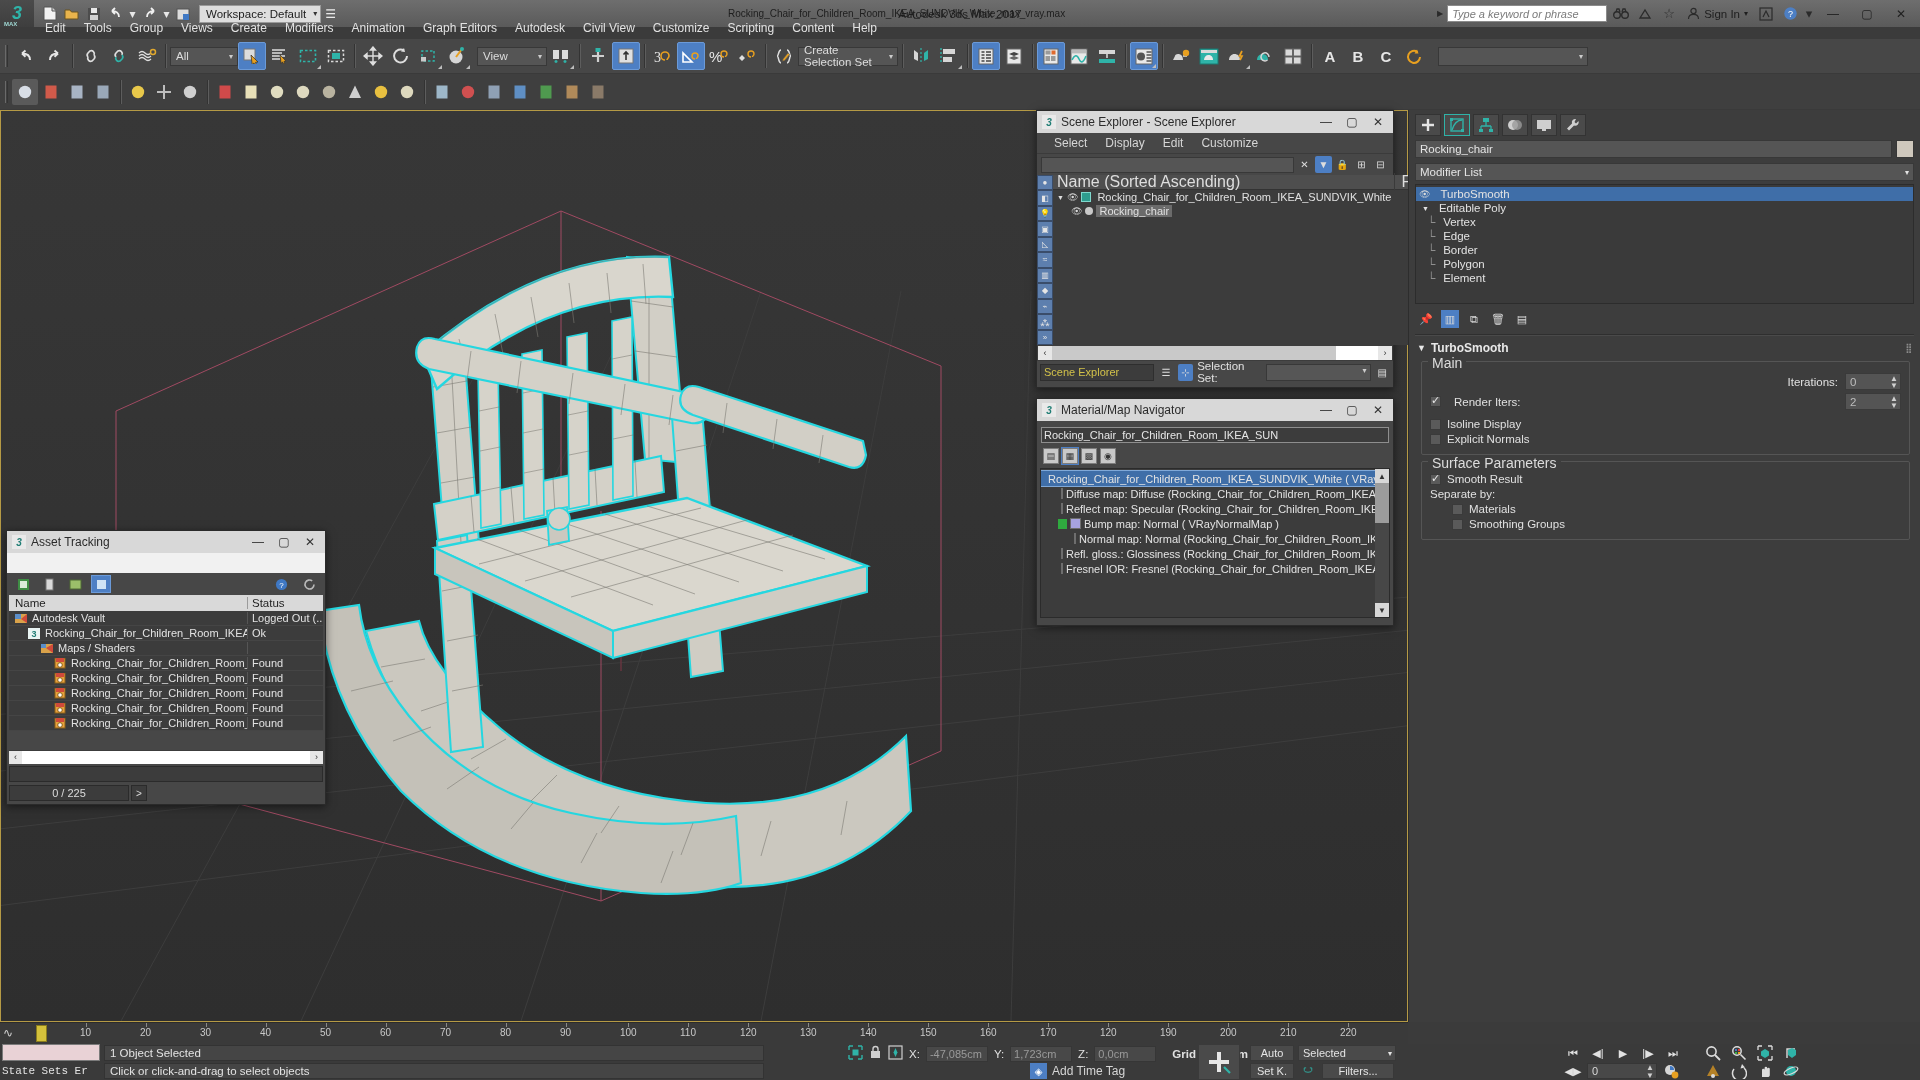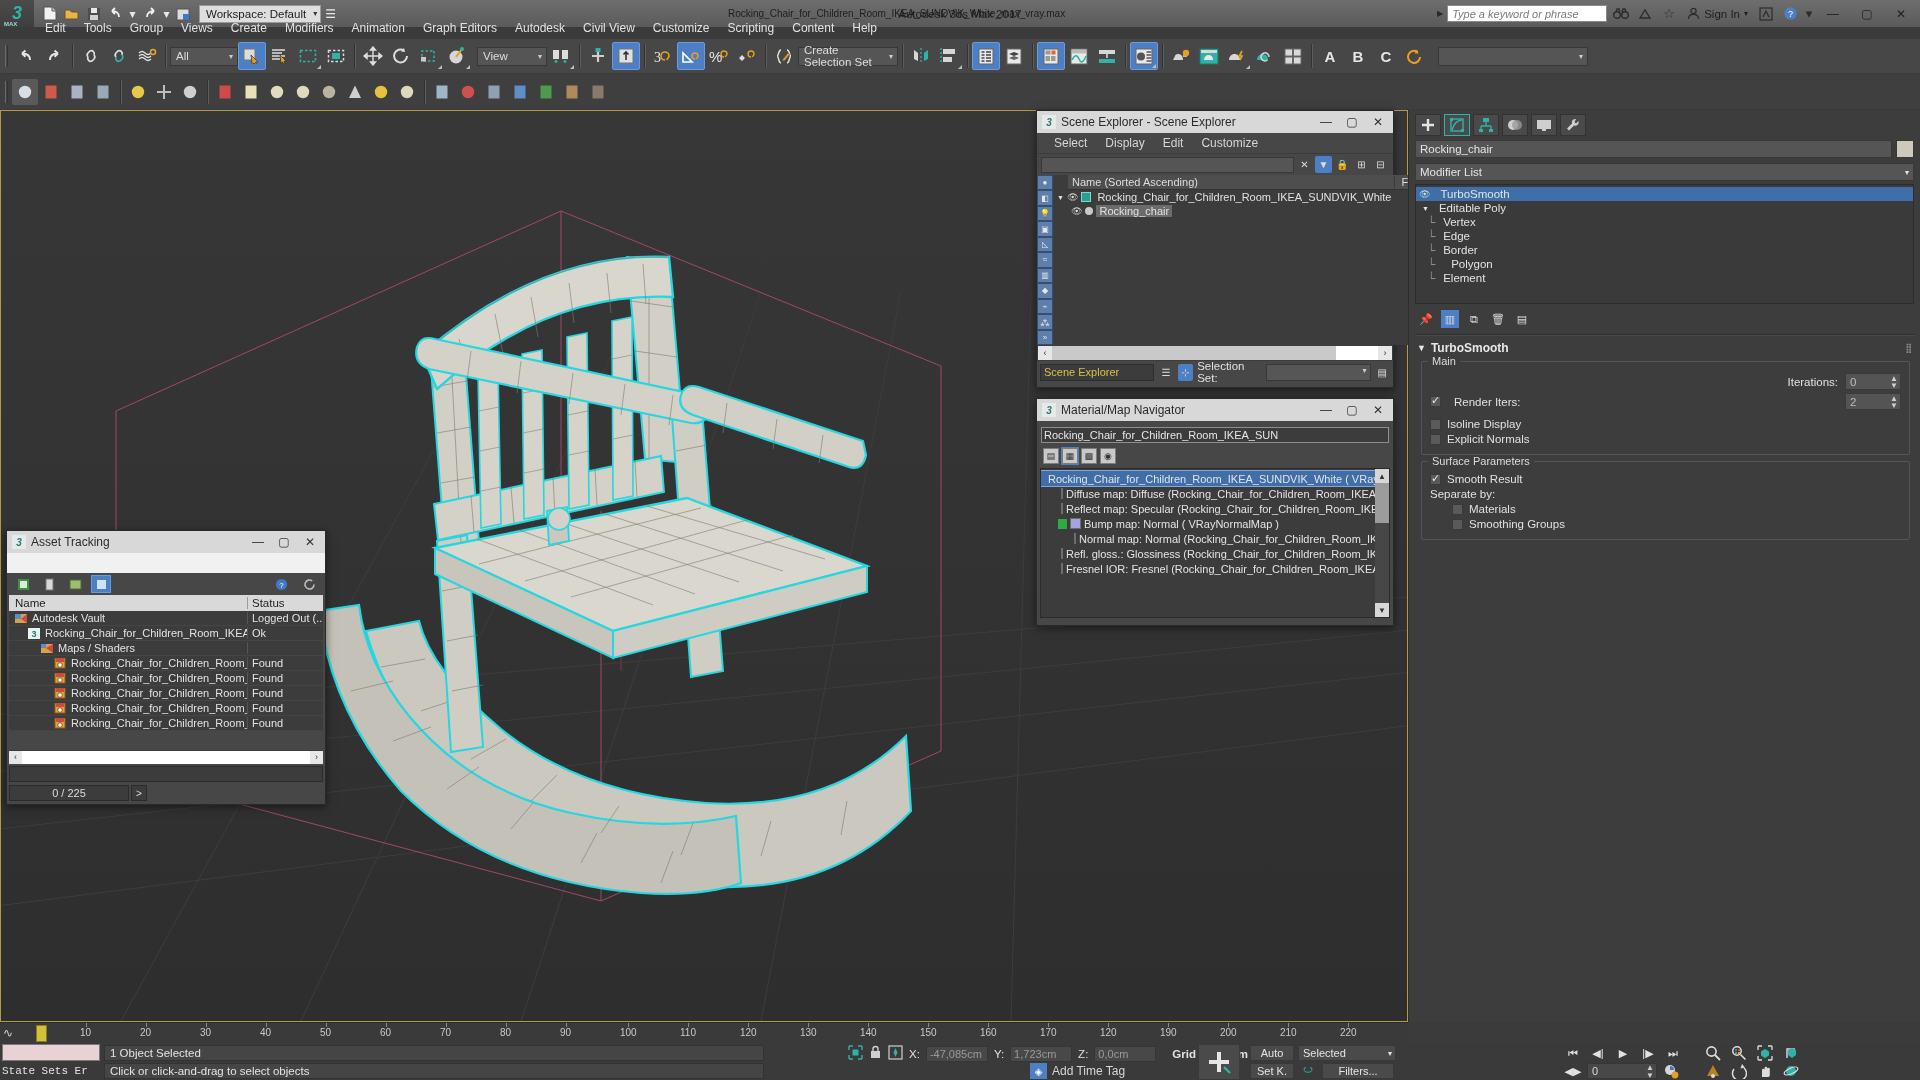--- a/index.html
+++ b/index.html
@@ -89,21 +89,21 @@
   .se-ic{ width:17px;height:17px; display:flex;align-items:center;justify-content:center;
     font-size:10px; color:#ddd; border-radius:2px;}
   .se-ic.on{background:#4d7fc4;}
   .se-body{ display:flex; height:170px; }
   .se-left { width:16px; background:#4a4a4a; display:flex; flex-direction:column; }
   .se-left i { width:16px; height:17px; background:#5d7fae; border:1px solid #3a4d6a;
     display:flex; align-items:center; justify-content:center; font-size:8px; color:#e5e5e5;
     font-style:normal;}
   .se-grid { flex:1; background:#3c3c3c; }
   .se-hdr { height:15px; background:#4e4e4e; display:flex; align-items:center;
-    font-size:11px; color:#ddd; border-bottom:1px solid #333;margin-left:15px;}
+    font-size:16px; color:#ddd; border-bottom:1px solid #333;}
   .se-hdr .c1{ flex:1; padding-left:4px;}
   .se-hdr .c2{ width:68px; border-left:1px solid #3a3a3a; padding-left:6px; }
   .se-row { height:14px; display:flex; align-items:center; font-size:11px; color:#e0e0e0; }
   .se-row .nm{ flex:1; display:flex; align-items:center; gap:3px; }
   .se-row .fr{ width:68px; text-align:center; color:#8d8d8d;}
   .se-row.sel .nmtxt{ background:#6b6b6b; padding:0 3px;}
   .se-row .nmtxt{ padding:0 3px;}
   .eye{ font-size:9px; color:#dcdcdc;}
   .dotw{ width:8px;height:8px;border-radius:50%;background:#c9c9c9;display:inline-block;}
   .boxg{ width:10px;height:10px;background:#2e9c8e;border:1px solid #7fd8cd;display:inline-block;}
@@ -201,21 +201,21 @@
   .cp-stackbtns{ display:flex; align-items:center; gap:6px; padding:4px 8px; }
   .cp-stackbtns .b{ width:18px;height:18px; display:flex;align-items:center;justify-content:center;
     color:#d9d9d9; font-size:11px;}
   .cp-stackbtns .b.on{ background:#4d7fc4;}
   .cp-sep{ height:1px; background:#2f2f2f; margin:2px 6px; box-shadow:0 1px 0 #4a4a4a;}
   .roll-hdr{ display:flex; align-items:center; gap:5px; padding:4px 8px; font-size:12px;
     font-weight:bold; color:#e8e8e8;}
   .group{ margin:2px 10px 6px 12px; border:1px solid #555; border-radius:2px; padding:8px 8px 6px 8px;
     position:relative; }
   .group > .glabel{ position:absolute; top:-7px; left:6px; background:#3d3d3d; padding:0 4px;
-    font-size:11px; color:#dcdcdc;}
+    font-size:14px; color:#dcdcdc;}
   .frow{ display:flex; align-items:center; margin:3px 0; font-size:11.5px; color:#e0e0e0;}
   .spin{ width:56px; height:17px; background:#545454; border:1px solid #3a3a3a; color:#bdbdbd;
     font-size:11.5px; padding-left:4px; display:flex;align-items:center; position:relative;}
   .spin .ar{ position:absolute; right:2px; top:1px; font-size:8px; color:#d0d0d0; line-height:7px;
     text-align:center;}
   .chk{ width:11px;height:11px; background:#5a5a5a; border:1px solid #3a3a3a; display:inline-block;
     margin-right:6px; position:relative; flex:none;}
   .chk.on:after{ content:"\2713"; position:absolute; left:0px; top:-3px; font-size:11px; color:#e8e8e8;}
   .rad{ width:11px;height:11px;border-radius:50%; background:#5a5a5a; border:1px solid #3a3a3a;
     display:inline-block; margin-right:7px; flex:none;}
@@ -1339,21 +1339,21 @@
       <div class="stk-row">
         <span style="margin-left:8px;color:#8f8f8f">└</span>
         <span class="ind" style="margin-left:4px">Edge</span>
       </div>
       <div class="stk-row">
         <span style="margin-left:8px;color:#8f8f8f">└</span>
         <span class="ind" style="margin-left:4px">Border</span>
       </div>
       <div class="stk-row">
         <span style="margin-left:8px;color:#8f8f8f">└</span>
-        <span class="ind" style="margin-left:12px">Polygon</span>
+        <span class="ind" style="margin-left:4px">Polygon</span>
       </div>
       <div class="stk-row">
         <span style="margin-left:8px;color:#8f8f8f">└</span>
         <span class="ind" style="margin-left:4px">Element</span>
       </div>
     </div>
   <div class="cp-stackbtns">
     <div class="b">📌</div>
     <div class="b on">▥</div>
     <div class="b">⧉</div>

